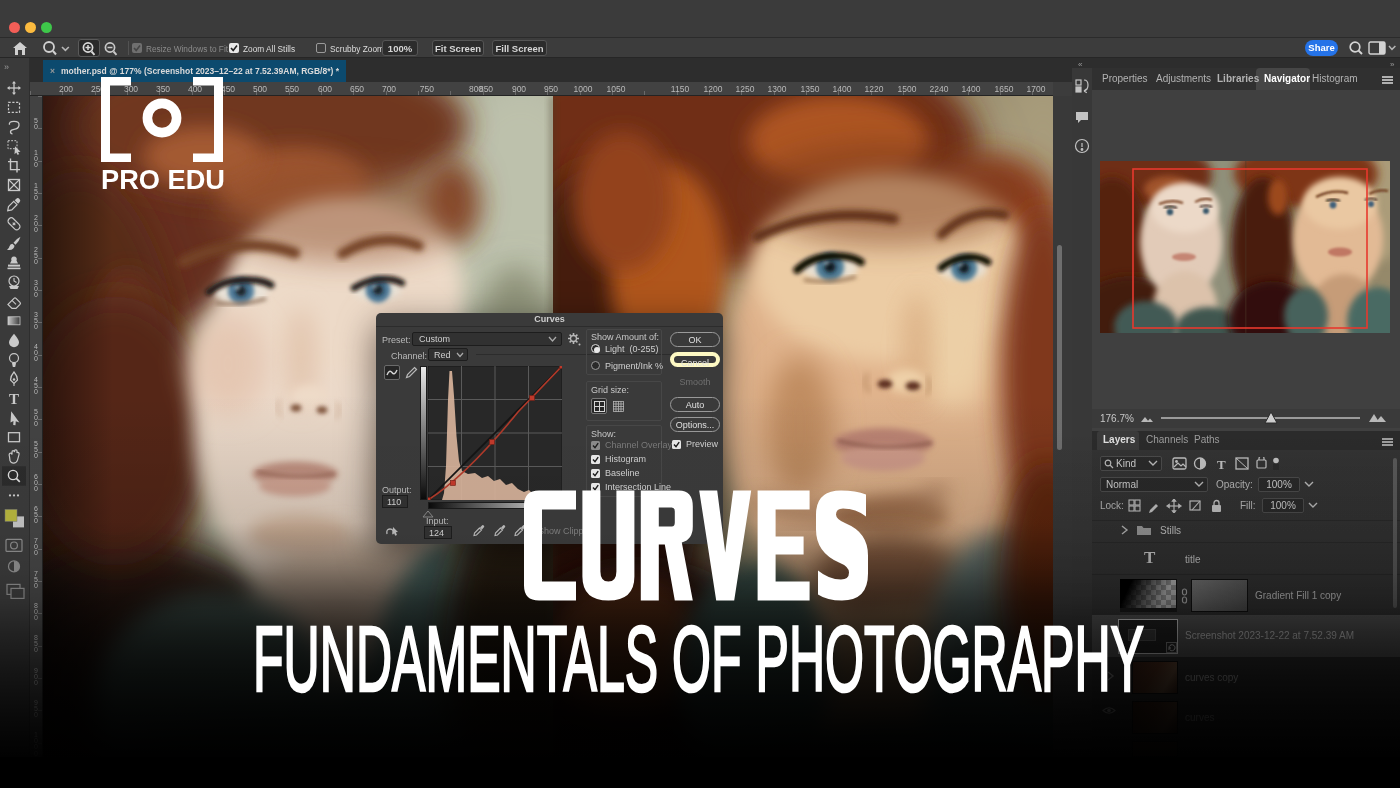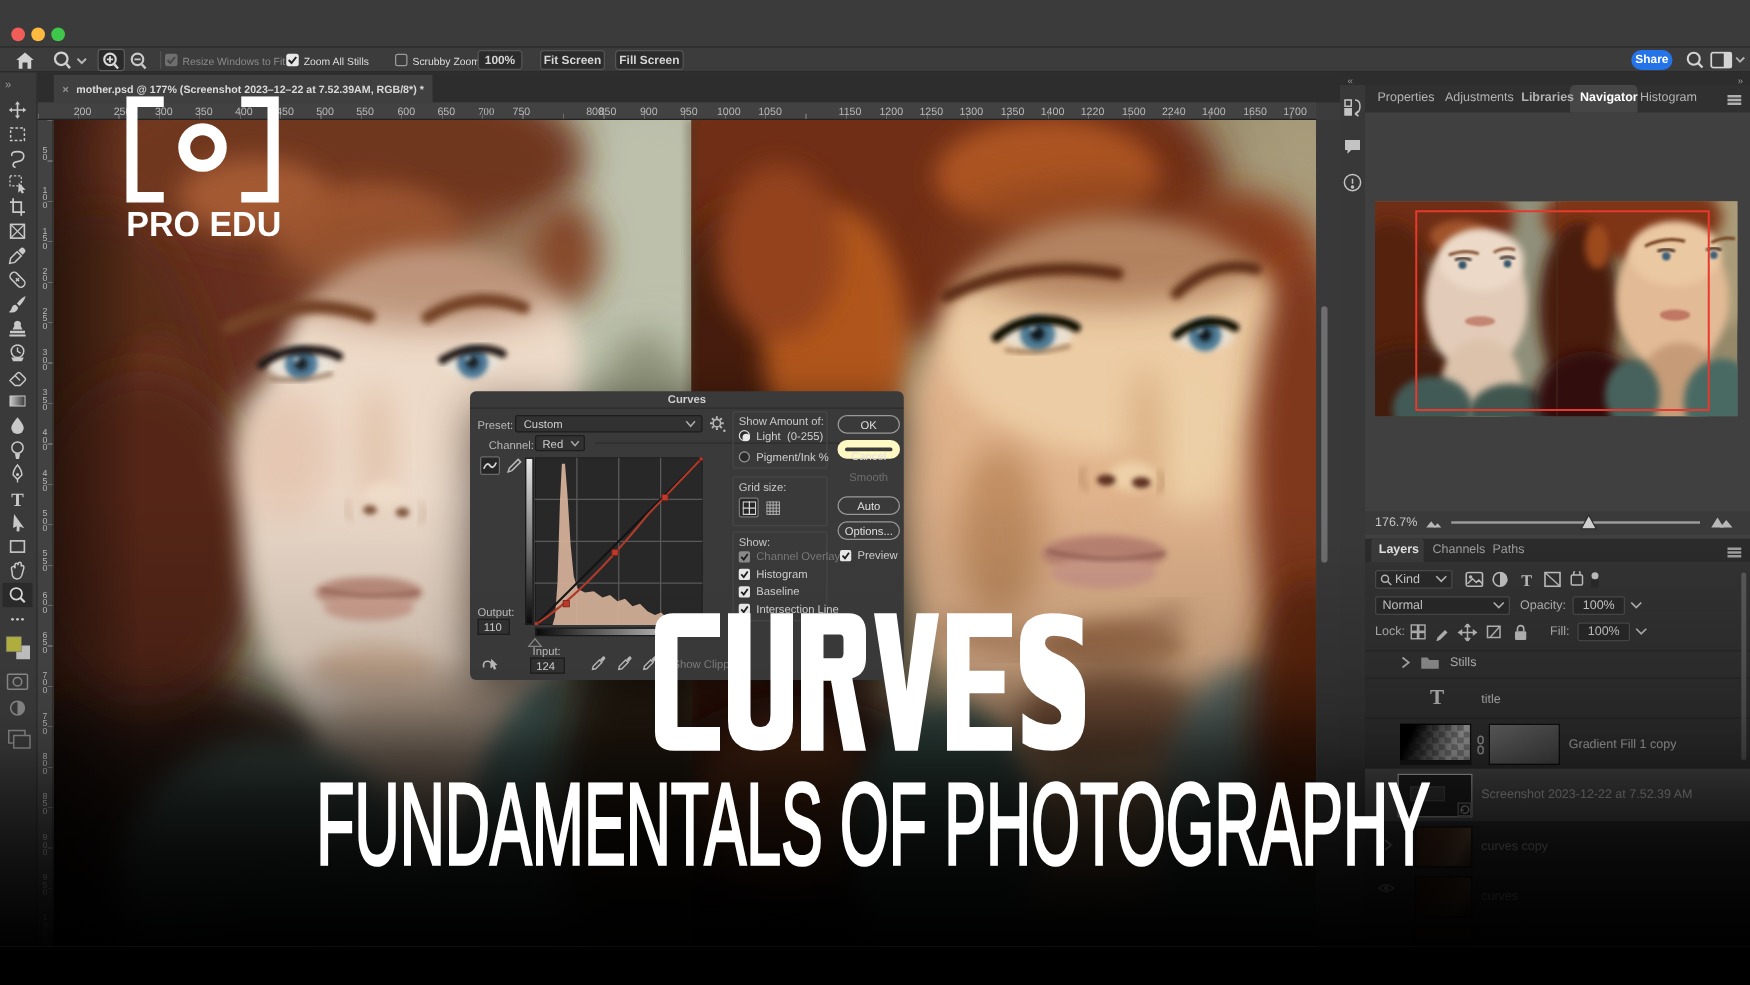--- a/index.html
+++ b/index.html
@@ -12,21 +12,21 @@
   #titlebar { left:0; top:0; width:1400px; height:38px; background:#3b3b3b; border-bottom:1px solid #2b2b2b; }
   #titlebar .tl { position:absolute; top:22px; width:11px; height:11px; border-radius:50%; }
   #titletext { position:absolute; top:20px; left:0; width:1400px; text-align:center; color:#d6d6d6; font-size:13px; font-weight:bold; }
   #optionsbar { left:0; top:39px; width:1400px; height:19px; background:#3c3c3c; border-bottom:1px solid #262626; color:#cfcfcf; font-size:11px; }
   .obtn { position:absolute; top:1px; height:16px; background:#2c2c2c; border:1px solid #555; border-radius:3px; color:#d6d6d6; font-size:9.5px; text-align:center; line-height:15px; font-weight:bold; }
   .cb { position:absolute; top:4px; width:10px; height:10px; border-radius:2px; }
   .cbl { position:absolute; top:4.5px; font-size:8.3px; }
 
   
   #tabbar { left:0; top:58px; width:1400px; height:24px; background:#2d2d2d; }
-  #doctab { position:absolute; left:43px; top:2px; width:303px; height:22px; background:#404040; color:#dadada; font-size:8.5px; font-weight:bold; line-height:22px; }
+  #doctab { position:absolute; left:43px; top:2px; width:303px; height:22px; background:#0c4a6e; color:#dadada; font-size:8.5px; font-weight:bold; line-height:22px; }
   
   #hruler { left:30px; top:82px; width:1023px; height:14px; background:#424242; border-bottom:1px solid #232323; overflow:hidden; }
   #vruler { left:30px; top:96px; width:13px; height:661px; background:#424242; border-right:1px solid #232323; overflow:hidden; }
   .rnum { position:absolute; color:#b9b9b9; font-size:8.5px; top:2px; }
   .vnum { position:absolute; color:#b9b9b9; font-size:7px; left:1px; line-height:6.2px; width:10px; text-align:center; }
 
   
   #toolbar { left:0; top:58px; width:30px; height:699px; background:#3a3a3a; border-right:1px solid #2e2e2e; }
 
   
@@ -112,22 +112,22 @@
     <div class="rnum" style="left:24px;width:24px;text-align:center;">200</div>
     <div class="rnum" style="left:56px;width:24px;text-align:center;">250</div>
     <div class="rnum" style="left:89px;width:24px;text-align:center;">300</div>
     <div class="rnum" style="left:121px;width:24px;text-align:center;">350</div>
     <div class="rnum" style="left:153px;width:24px;text-align:center;">400</div>
     <div class="rnum" style="left:186px;width:24px;text-align:center;">450</div>
     <div class="rnum" style="left:218px;width:24px;text-align:center;">500</div>
     <div class="rnum" style="left:250px;width:24px;text-align:center;">550</div>
     <div class="rnum" style="left:283px;width:24px;text-align:center;">600</div>
     <div class="rnum" style="left:315px;width:24px;text-align:center;">650</div>
-    <div class="rnum" style="left:347px;width:24px;text-align:center;font-family:Liberation Serif, serif;">700</div>
-    <div class="rnum" style="left:380px;width:24px;text-align:left;">750</div>
+    <div class="rnum" style="left:347px;width:24px;text-align:center;">700</div>
+    <div class="rnum" style="left:380px;width:24px;text-align:right;">750</div>
     <div class="rnum" style="left:434px;width:24px;text-align:center;">800</div>
     <div class="rnum" style="left:444px;width:24px;text-align:center;">850</div>
     <div class="rnum" style="left:477px;width:24px;text-align:center;">900</div>
     <div class="rnum" style="left:509px;width:24px;text-align:center;">950</div>
     <div class="rnum" style="left:541px;width:24px;text-align:center;">1000</div>
     <div class="rnum" style="left:574px;width:24px;text-align:center;">1050</div>
     <div class="rnum" style="left:606px;width:24px;text-align:center;margin-top:45px;">1100</div>
     <div class="rnum" style="left:638px;width:24px;text-align:center;">1150</div>
     <div class="rnum" style="left:671px;width:24px;text-align:center;">1200</div>
     <div class="rnum" style="left:703px;width:24px;text-align:center;">1250</div>
@@ -769,21 +769,21 @@
       <svg style="position:absolute;left:215px;top:156px;" width="9" height="9" viewBox="0 0 9 9">
         <path d="M2 4.5 l2 2.2 L7.2 2.2" fill="none" stroke="#1a1a1a" stroke-width="1.4"></path>
       </svg>
       <div style="position:absolute;left:229px;top:155px;font-size:9px;color:#cfcfcf;">Baseline</div>
       <div style="position:absolute;left:215px;top:170px;width:9px;height:9px;background:#e8e8e8;border-radius:1.5px;"></div>
       <svg style="position:absolute;left:215px;top:170px;" width="9" height="9" viewBox="0 0 9 9">
         <path d="M2 4.5 l2 2.2 L7.2 2.2" fill="none" stroke="#1a1a1a" stroke-width="1.4"></path>
       </svg>
       <div style="position:absolute;left:229px;top:169px;font-size:9px;color:#cfcfcf;">Intersection Line</div>
       <div style="position:absolute;left:294px;top:19px;width:50px;height:15px;border:1px solid #999;border-radius:8px;color:#e0e0e0;font-size:9px;text-align:center;line-height:14px;">OK</div>
-      <div style="position:absolute;left:294px;top:39px;width:50px;height:15px;border:6px solid #fef9c3;border-radius:8px;color:#e0e0e0;font-size:9px;text-align:center;line-height:14px;">Cancel</div>
+      <div style="position:absolute;left:294px;top:39px;width:50px;height:15px;border:4px solid #fef9c3;border-radius:8px;color:#e0e0e0;font-size:9px;text-align:center;line-height:14px;">Cancel</div>
       <div style="position:absolute;left:294px;top:62px;width:50px;height:15px;border-radius:8px;color:#6f6f6f;font-size:9px;text-align:center;line-height:14px;">Smooth</div>
       <div style="position:absolute;left:294px;top:84px;width:50px;height:15px;border:1px solid #999;border-radius:8px;color:#e0e0e0;font-size:9px;text-align:center;line-height:14px;">Auto</div>
       <div style="position:absolute;left:294px;top:104px;width:50px;height:15px;border:1px solid #999;border-radius:8px;color:#e0e0e0;font-size:9px;text-align:center;line-height:14px;">Options...</div>
       <div style="position:absolute;left:296px;top:127px;width:9px;height:9px;background:#e8e8e8;border-radius:1.5px;"></div>
       <svg style="position:absolute;left:296px;top:127px;" width="9" height="9" viewBox="0 0 9 9">
         <path d="M2 4.5 l2 2.2 L7.2 2.2" fill="none" stroke="#1a1a1a" stroke-width="1.4"></path>
       </svg>
       <div style="position:absolute;left:310px;top:126px;font-size:9px;color:#cfcfcf;">Preview</div>
     </div>
 

